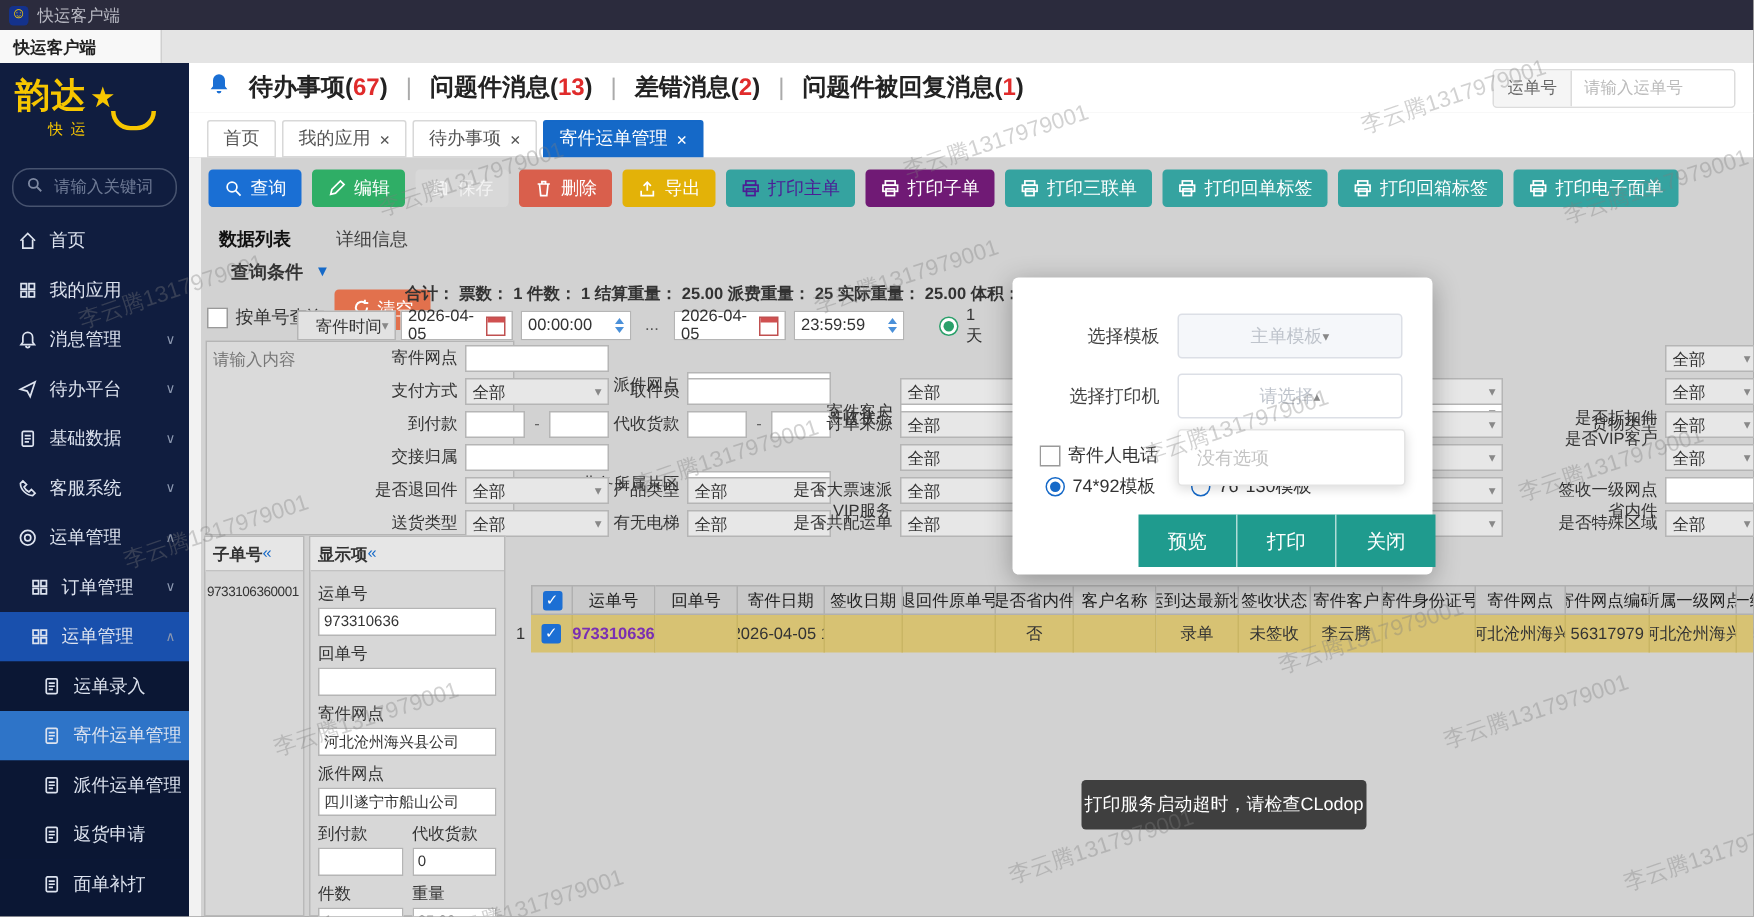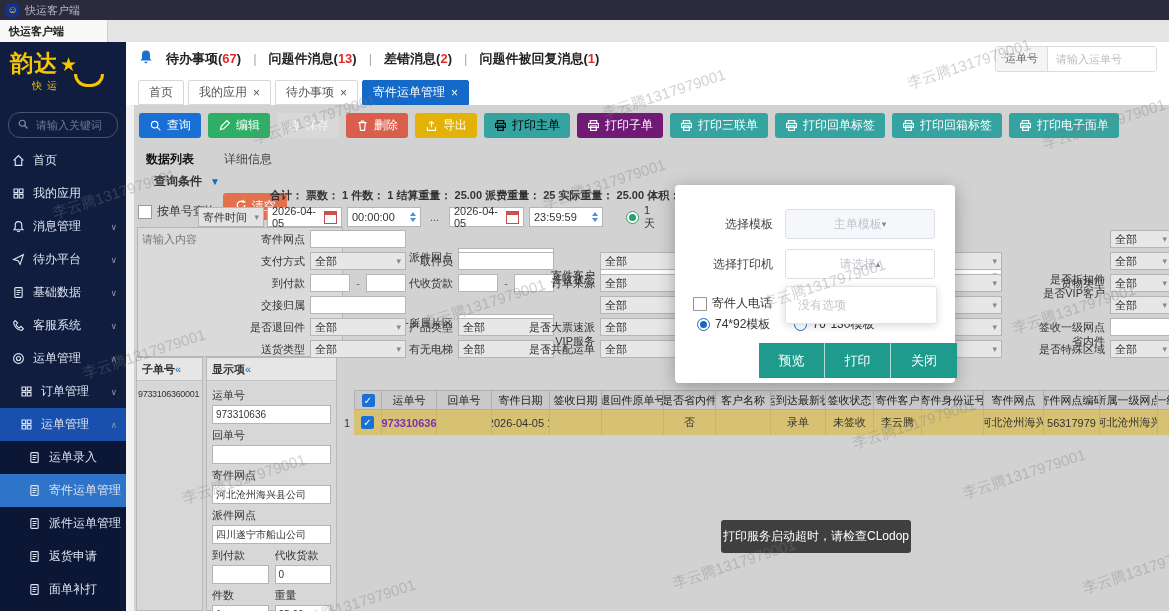--- a/index.html
+++ b/index.html
@@ -21,21 +21,21 @@
   #side-search input::placeholder{color:#6f7b96}
   .mi{height:33px;display:flex;align-items:center;gap:8px;color:#dde3ef;font-size:12px;padding-left:12px;position:relative;cursor:pointer}
   .mi.l2{padding-left:20px}
   .mi.l3{padding-left:28px;background:#0b1734}
   .mi.hi{background:#1950ad}
   .mi.act{background:#2e74c8}
   .mi .chev{position:absolute;right:9px;color:#8b97b0;font-size:9px}
   .mi svg{flex:none}
   
   #topbar{position:absolute;left:126px;top:42px;right:0;height:33px;background:#fff;border-bottom:1px solid #e3e3e3;display:flex;align-items:center;padding:0 12px;gap:12px}
-  #notices{display:flex;align-items:center;gap:12px;font-size:13px;font-weight:bold;color:#222}
+  #notices{display:flex;align-items:center;gap:12px;font-size:16px;font-weight:bold;color:#222}
   .n-sep{color:#aaa;font-weight:normal}
   .n-count{color:#e02b2b}
   #wb-group{margin-left:auto;display:flex;height:24px;border:1px solid #dcdcdc;border-radius:3px;overflow:hidden;background:#fff}
   #wb-label{background:#f5f5f5;font-size:11px;color:#666;display:flex;align-items:center;padding:0 9px;border-right:1px solid #dcdcdc;white-space:nowrap}
   #wb-input{border:none;outline:none;font-size:11px;padding:0 8px;width:92px;color:#333;font-family:Liberation Serif, serif}
   #wb-input::placeholder{color:#bbb}
   
   #pagetabs{position:absolute;left:126px;top:75px;right:0;height:30px;background:#fff;display:flex;align-items:flex-end;padding-left:12px;gap:4px;border-bottom:1px solid #d8d8d8}
   .ptab{height:23px;display:flex;align-items:center;gap:6px;padding:0 10px;font-size:12px;color:#555;background:#fff;border:1px solid #d8d8d8;border-radius:2px 2px 0 0;cursor:pointer;white-space:nowrap}
   .ptab.active{background:#1569c8;color:#fff;border-color:#1569c8}
@@ -52,21 +52,21 @@
   #q-title-row{position:absolute;left:28px;top:2px;display:flex;gap:8px;align-items:center;font-size:12px;color:#333;font-weight:bold}
   #q-tri{color:#1569c8;font-size:10px}
   #q-bynum{position:absolute;left:12px;top:32px;display:flex;gap:5px;align-items:center;font-size:12px;color:#333}
   .cbx{width:12px;height:12px;background:#fff;border:1px solid #9a9a9a;display:inline-block;flex:none}
   #q-clear{position:absolute;left:97px;top:22px;width:64px;height:27px;background:#e2714d;color:#fff;border:none;border-radius:3px;font-size:12px;display:flex;align-items:center;justify-content:center;gap:5px;cursor:pointer;font-family:inherit}
   #q-text{position:absolute;left:11px;top:56px;width:196px;height:120px;background:#dadada;border:1px solid #b5b5b5;resize:none;font-size:11px;color:#555;padding:4px;font-family:inherit}
   #q-text::placeholder{color:#777}
   #q-summary{position:absolute;left:144px;top:17px;width:545px;font-size:11px;color:#333;white-space:nowrap;overflow:hidden;font-weight:bold}
   #q-daterow{position:absolute;left:0;top:36px;height:20px;font-size:11px;color:#333}
   .q-abs{position:absolute;height:20px;display:flex;align-items:center;box-sizing:border-box}
-  #q-timefield{left:72px;width:66px;background:#e2e2e2;border:1px solid #b5b5b5;justify-content:space-between;padding:0 4px;cursor:pointer}
+  #q-timefield{left:72px;width:66px;background:#e2e2e2;border:1px solid #b5b5b5;justify-content:flex-end;padding:0 4px;cursor:pointer}
   .dinp{background:#fff;border:1px solid #b5b5b5;justify-content:space-between;padding:0 4px}
   #q-d1{left:141px;width:75px}#q-t1{left:221px;width:74px}
   #q-dots{left:304px;top:0;color:#555}
   #q-d2{left:323px;width:75px}#q-t2{left:403px;width:74px}
   #q-quick{left:500px;gap:5px}
   .cal{width:11px;height:11px;border:1px solid #c05050;background:#fff;position:relative;flex:none}
   .cal::before{content:"";position:absolute;left:0;right:0;top:0;height:3px;background:#d05050}
   .spin{display:flex;flex-direction:column;justify-content:center;gap:2px;margin-left:4px}
   .spin i{display:block;width:0;height:0;border-left:3px solid transparent;border-right:3px solid transparent}
   .spin .up{border-bottom:4px solid #4a90d9}
@@ -326,21 +326,21 @@
           </svg>
           <span>删除</span>
         </button>
         <button class="tbtn" style="background:#e3b208;color:#ffffff">
           <svg viewBox="0 0 16 16" width="13" height="13" fill="none" stroke="currentColor" stroke-width="1.4">
             <path d="M8 10V3M5 6l3-3 3 3"></path>
             <path d="M3 10v4h10v-4"></path>
           </svg>
           <span>导出</span>
         </button>
-        <button class="tbtn" style="background:#35a3a0;color:#000000">
+        <button class="tbtn" style="background:#35a3a0;color:#4c1d95">
           <svg viewBox="0 0 16 16" width="13" height="13" fill="none" stroke="currentColor" stroke-width="1.4">
             <rect x="4" y="2" width="8" height="3.5"></rect>
             <rect x="2" y="5.5" width="12" height="5"></rect>
             <rect x="4.5" y="8.5" width="7" height="5.5"></rect>
           </svg>
           <span>打印主单</span>
         </button>
         <button class="tbtn" style="background:#701a75;color:#ffffff">
           <svg viewBox="0 0 16 16" width="13" height="13" fill="none" stroke="currentColor" stroke-width="1.4">
             <rect x="4" y="2" width="8" height="3.5"></rect>

